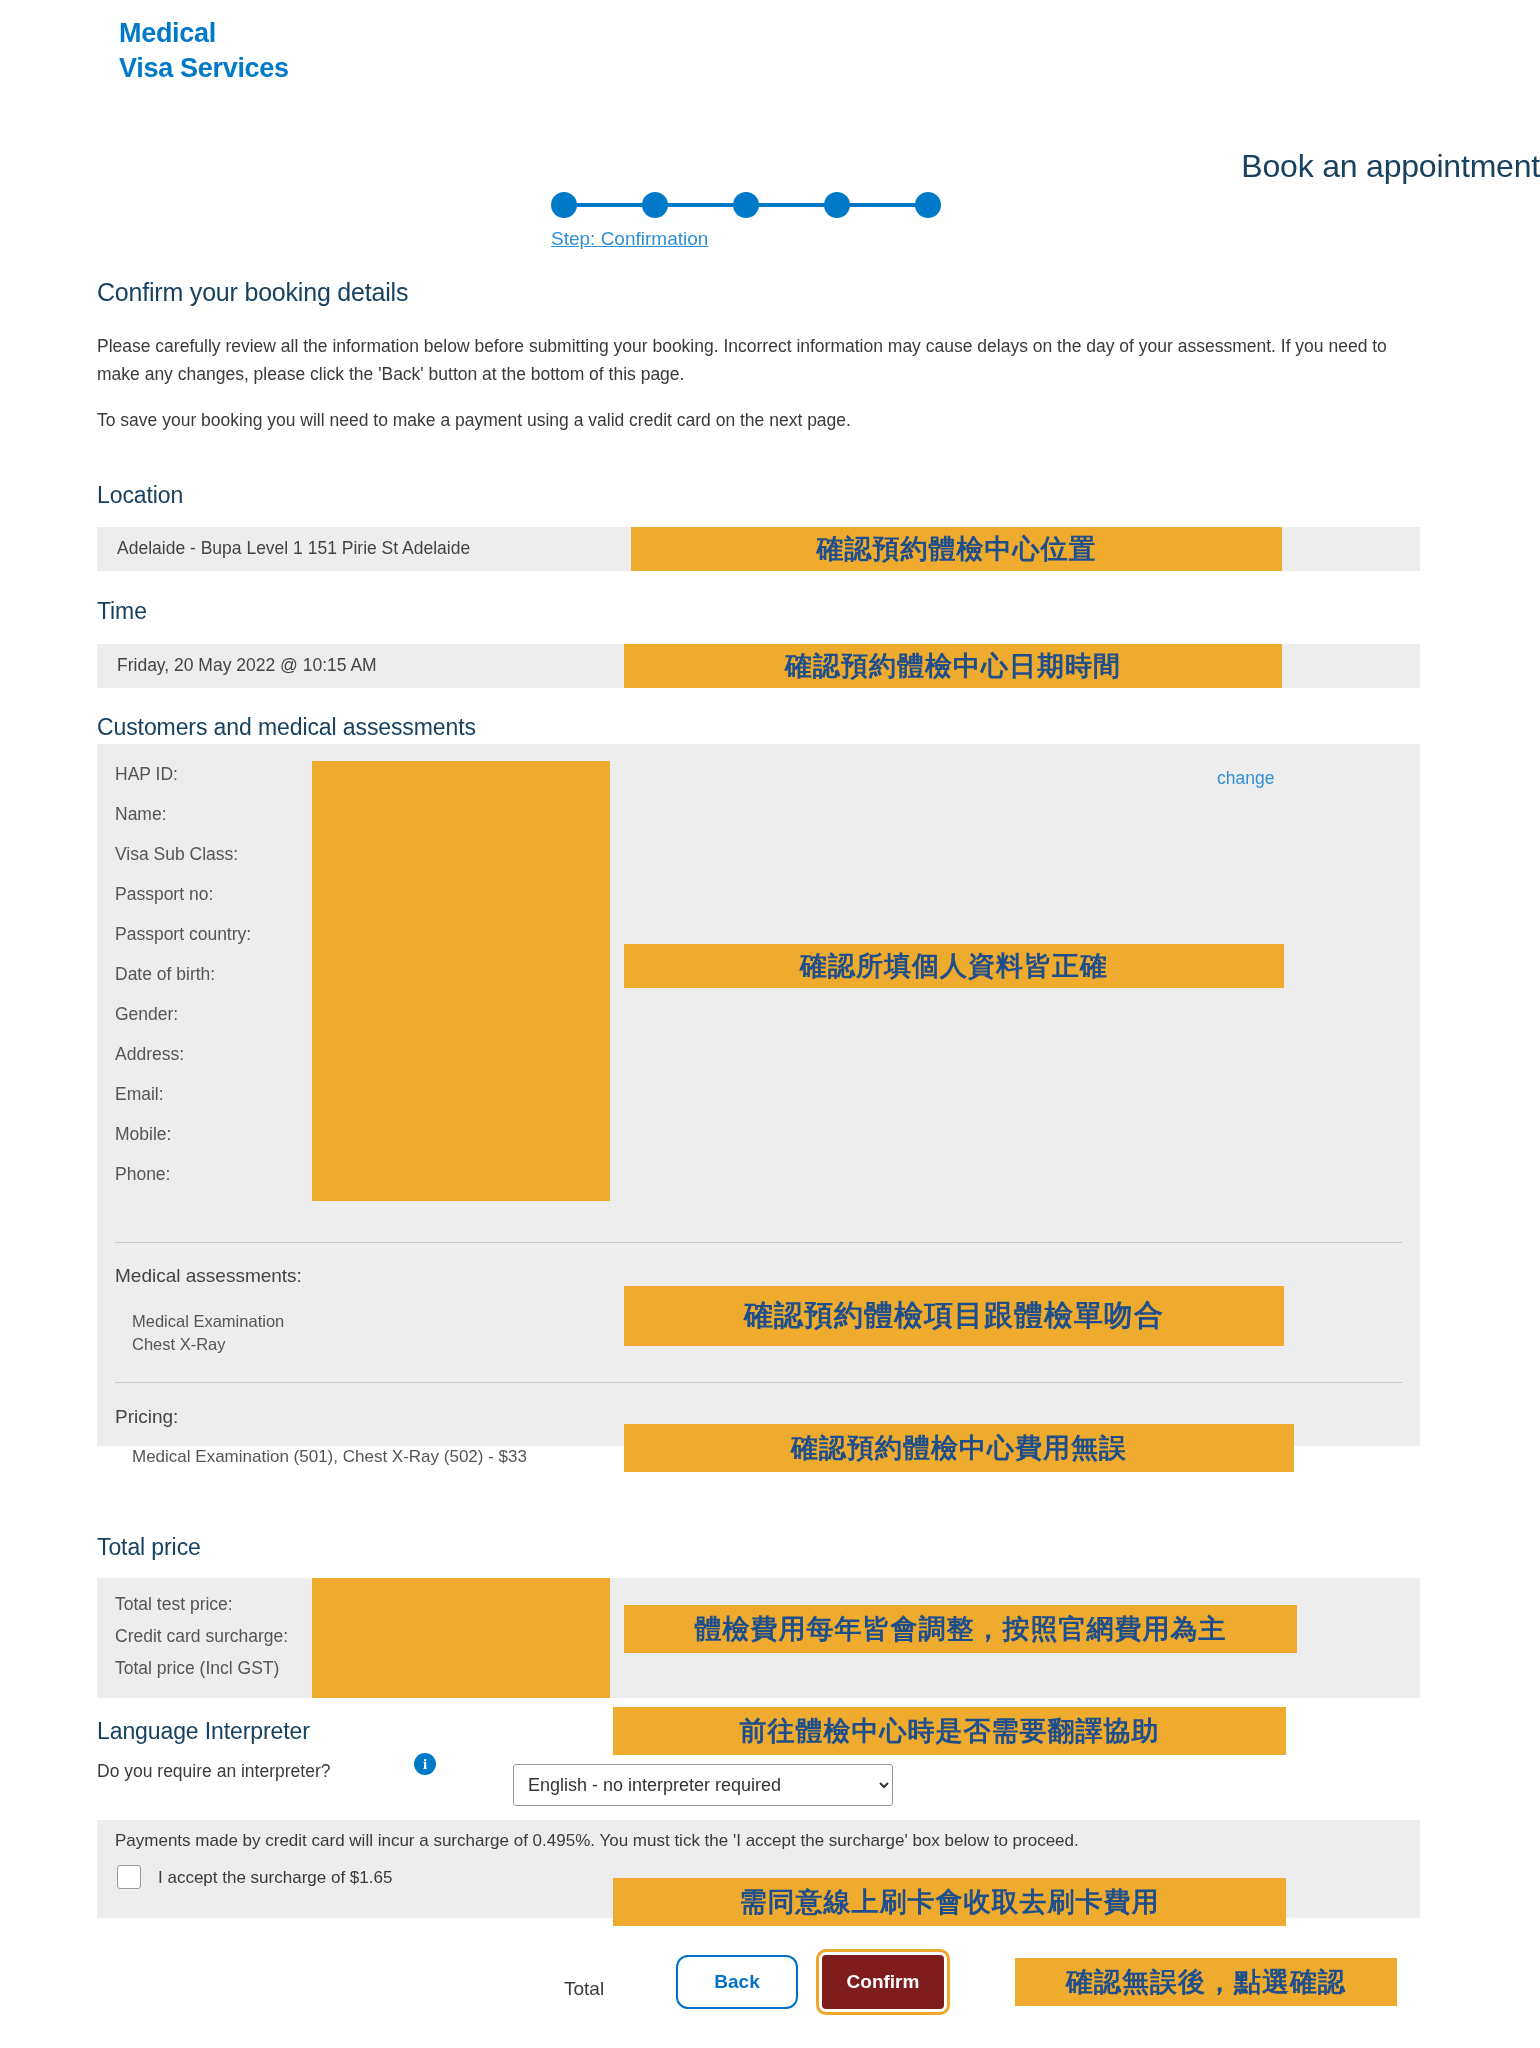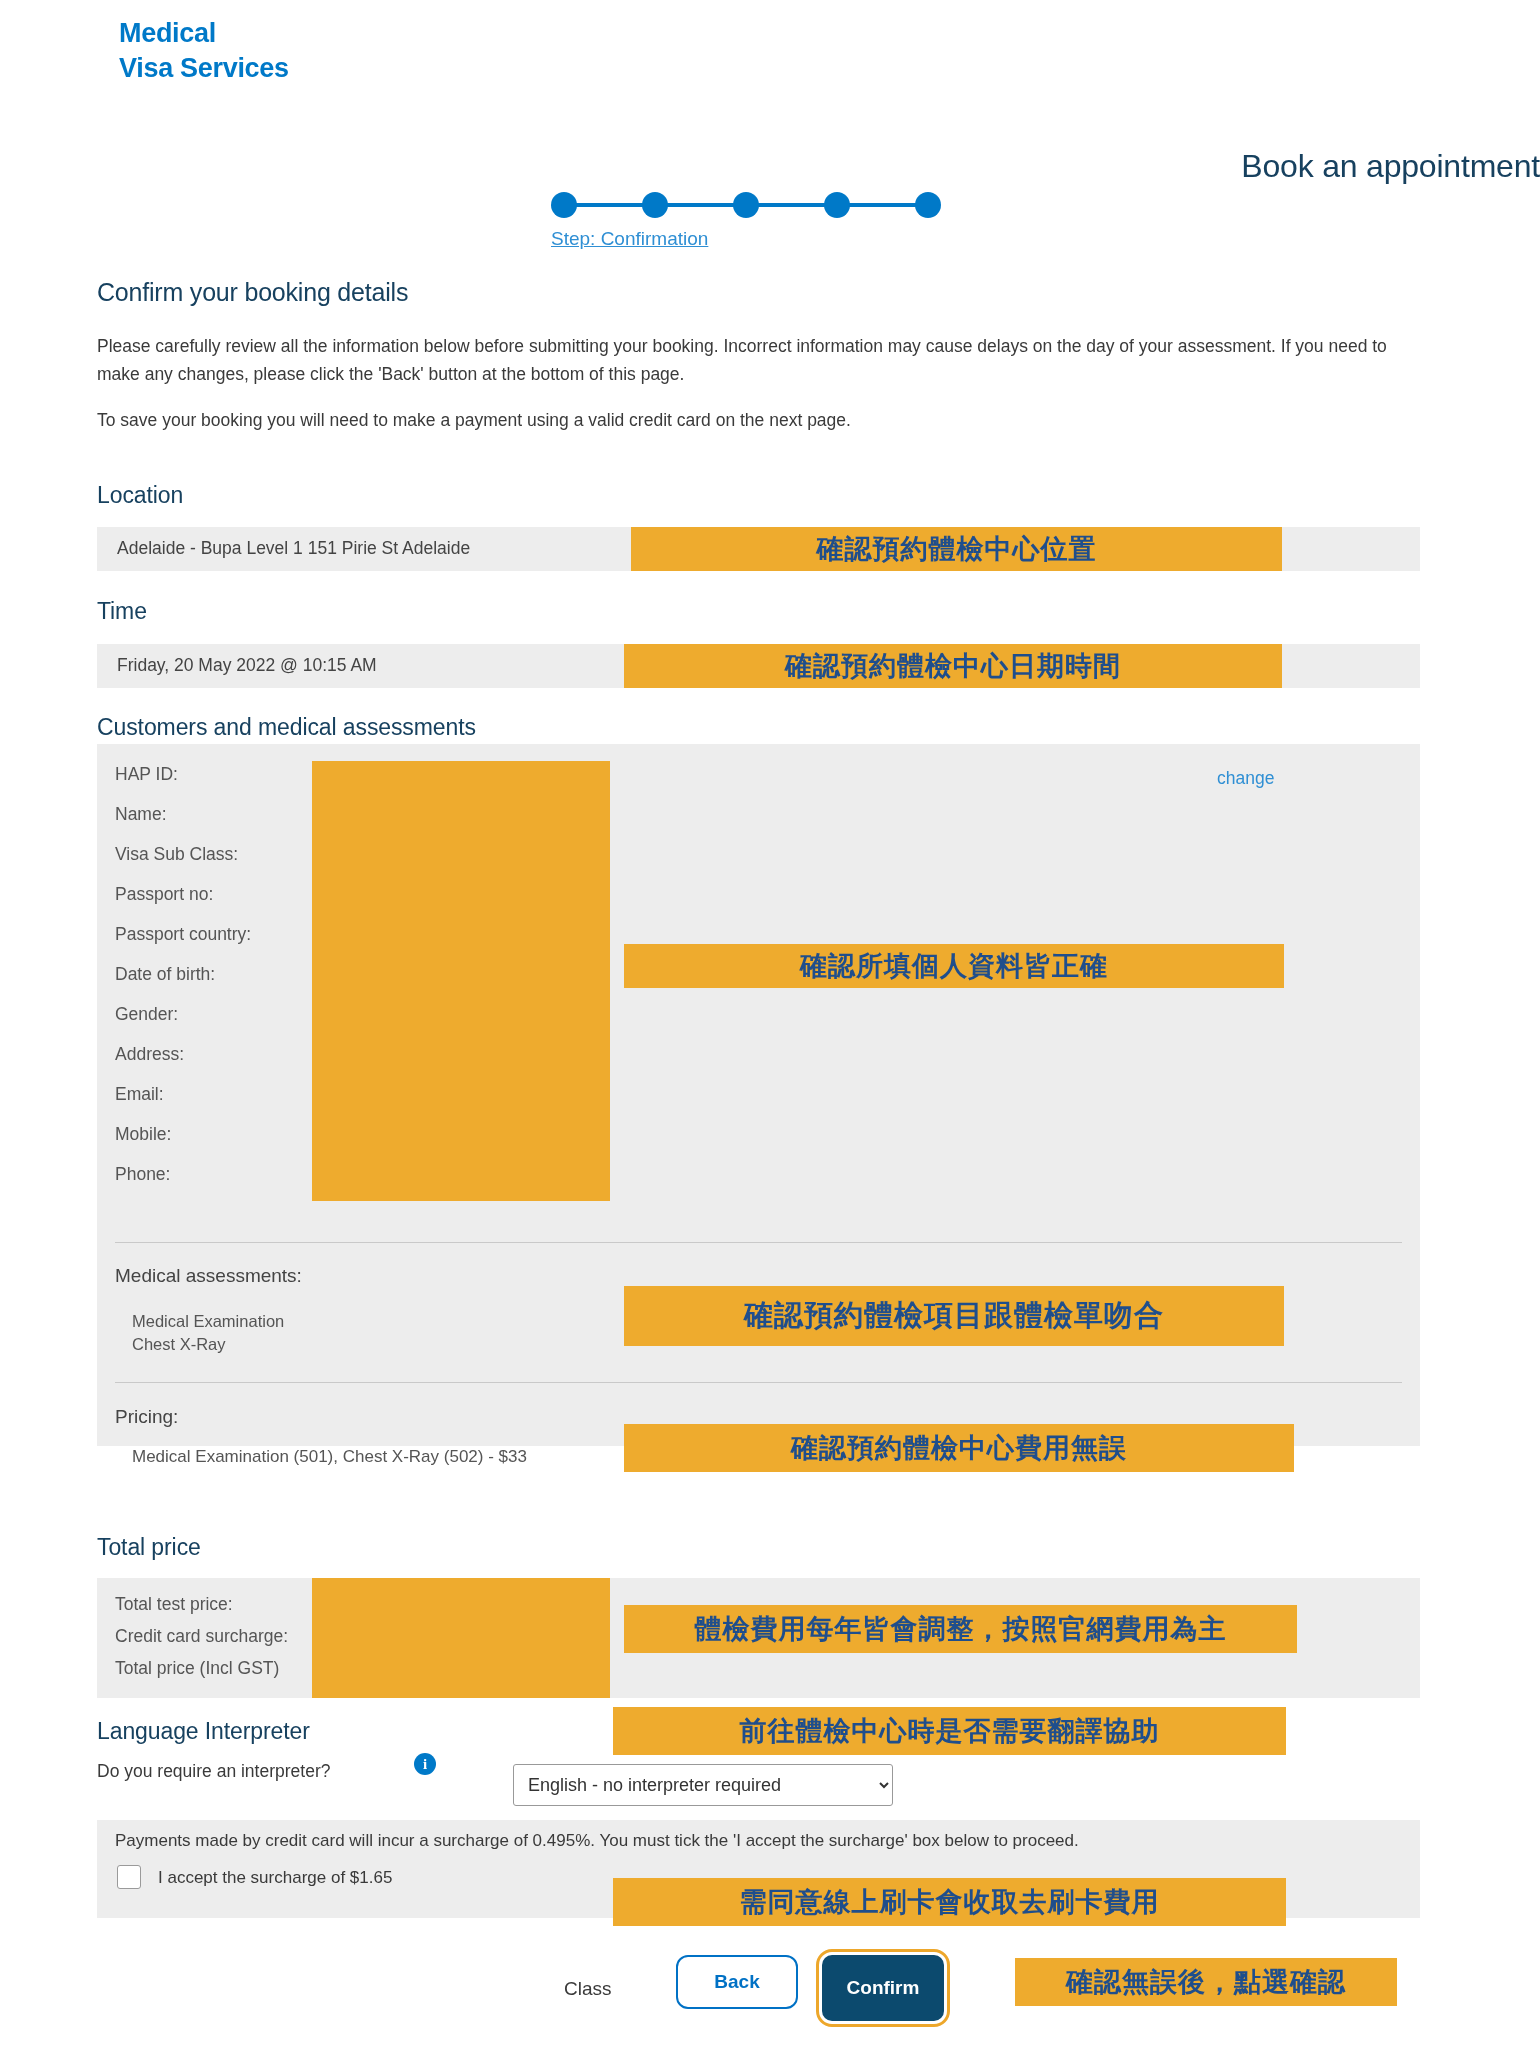--- a/index.html
+++ b/index.html
@@ -321,25 +321,25 @@
     font-size: 19px;
     font-weight: bold;
     font-family: "Liberation Sans", sans-serif;
     cursor: pointer;
   }
   #btn-confirm {
     position: absolute;
     left: 822px;
     top: 1955px;
     width: 122px;
-    height: 66px;
-    background: #0c4a6e;
+    height: 54px;
+    background: #7f1d1d;
     color: #ffffff;
     border: none;
-    border-radius: 10px;
+    border-radius: 4px;
     font-size: 19px;
     font-weight: bold;
     font-family: "Liberation Sans", sans-serif;
     cursor: pointer;
     outline: 3px solid #eda72b;
     outline-offset: 3px;
   }
 
   
   .anno {
@@ -437,21 +437,21 @@
 <span id="info-icon">i</span>
 <select id="interpreter-select">
   <option>English - no interpreter required</option>
 </select>
 
 <div class="panel" id="panel-surcharge"></div>
 <span id="surcharge-text">Payments made by credit card will incur a surcharge of 0.495%. You must tick the 'I accept the surcharge' box below to proceed.</span>
 <div id="surcharge-checkbox"></div>
 <span id="surcharge-accept-label">I accept the surcharge of $1.65</span>
 
-<button id="btn-cancel">Class</button>
+<button id="btn-cancel">Total</button>
 <button id="btn-back">Back</button>
 <button id="btn-confirm">Confirm</button>
 
 <div class="anno" style="left:631px;  top:527px;  width:651px; height:44px;  font-size:27px;">確認預約體檢中心位置</div>
 
 <div class="anno" style="left:624px;  top:644px;  width:658px; height:44px;  font-size:27px;">確認預約體檢中心日期時間</div>
 
 <div class="anno-block" style="left:312px; top:761px; width:298px; height:440px;"></div>
 <div class="anno" style="left:624px;  top:944px;  width:660px; height:44px;  font-size:27px;">確認所填個人資料皆正確</div>
 

